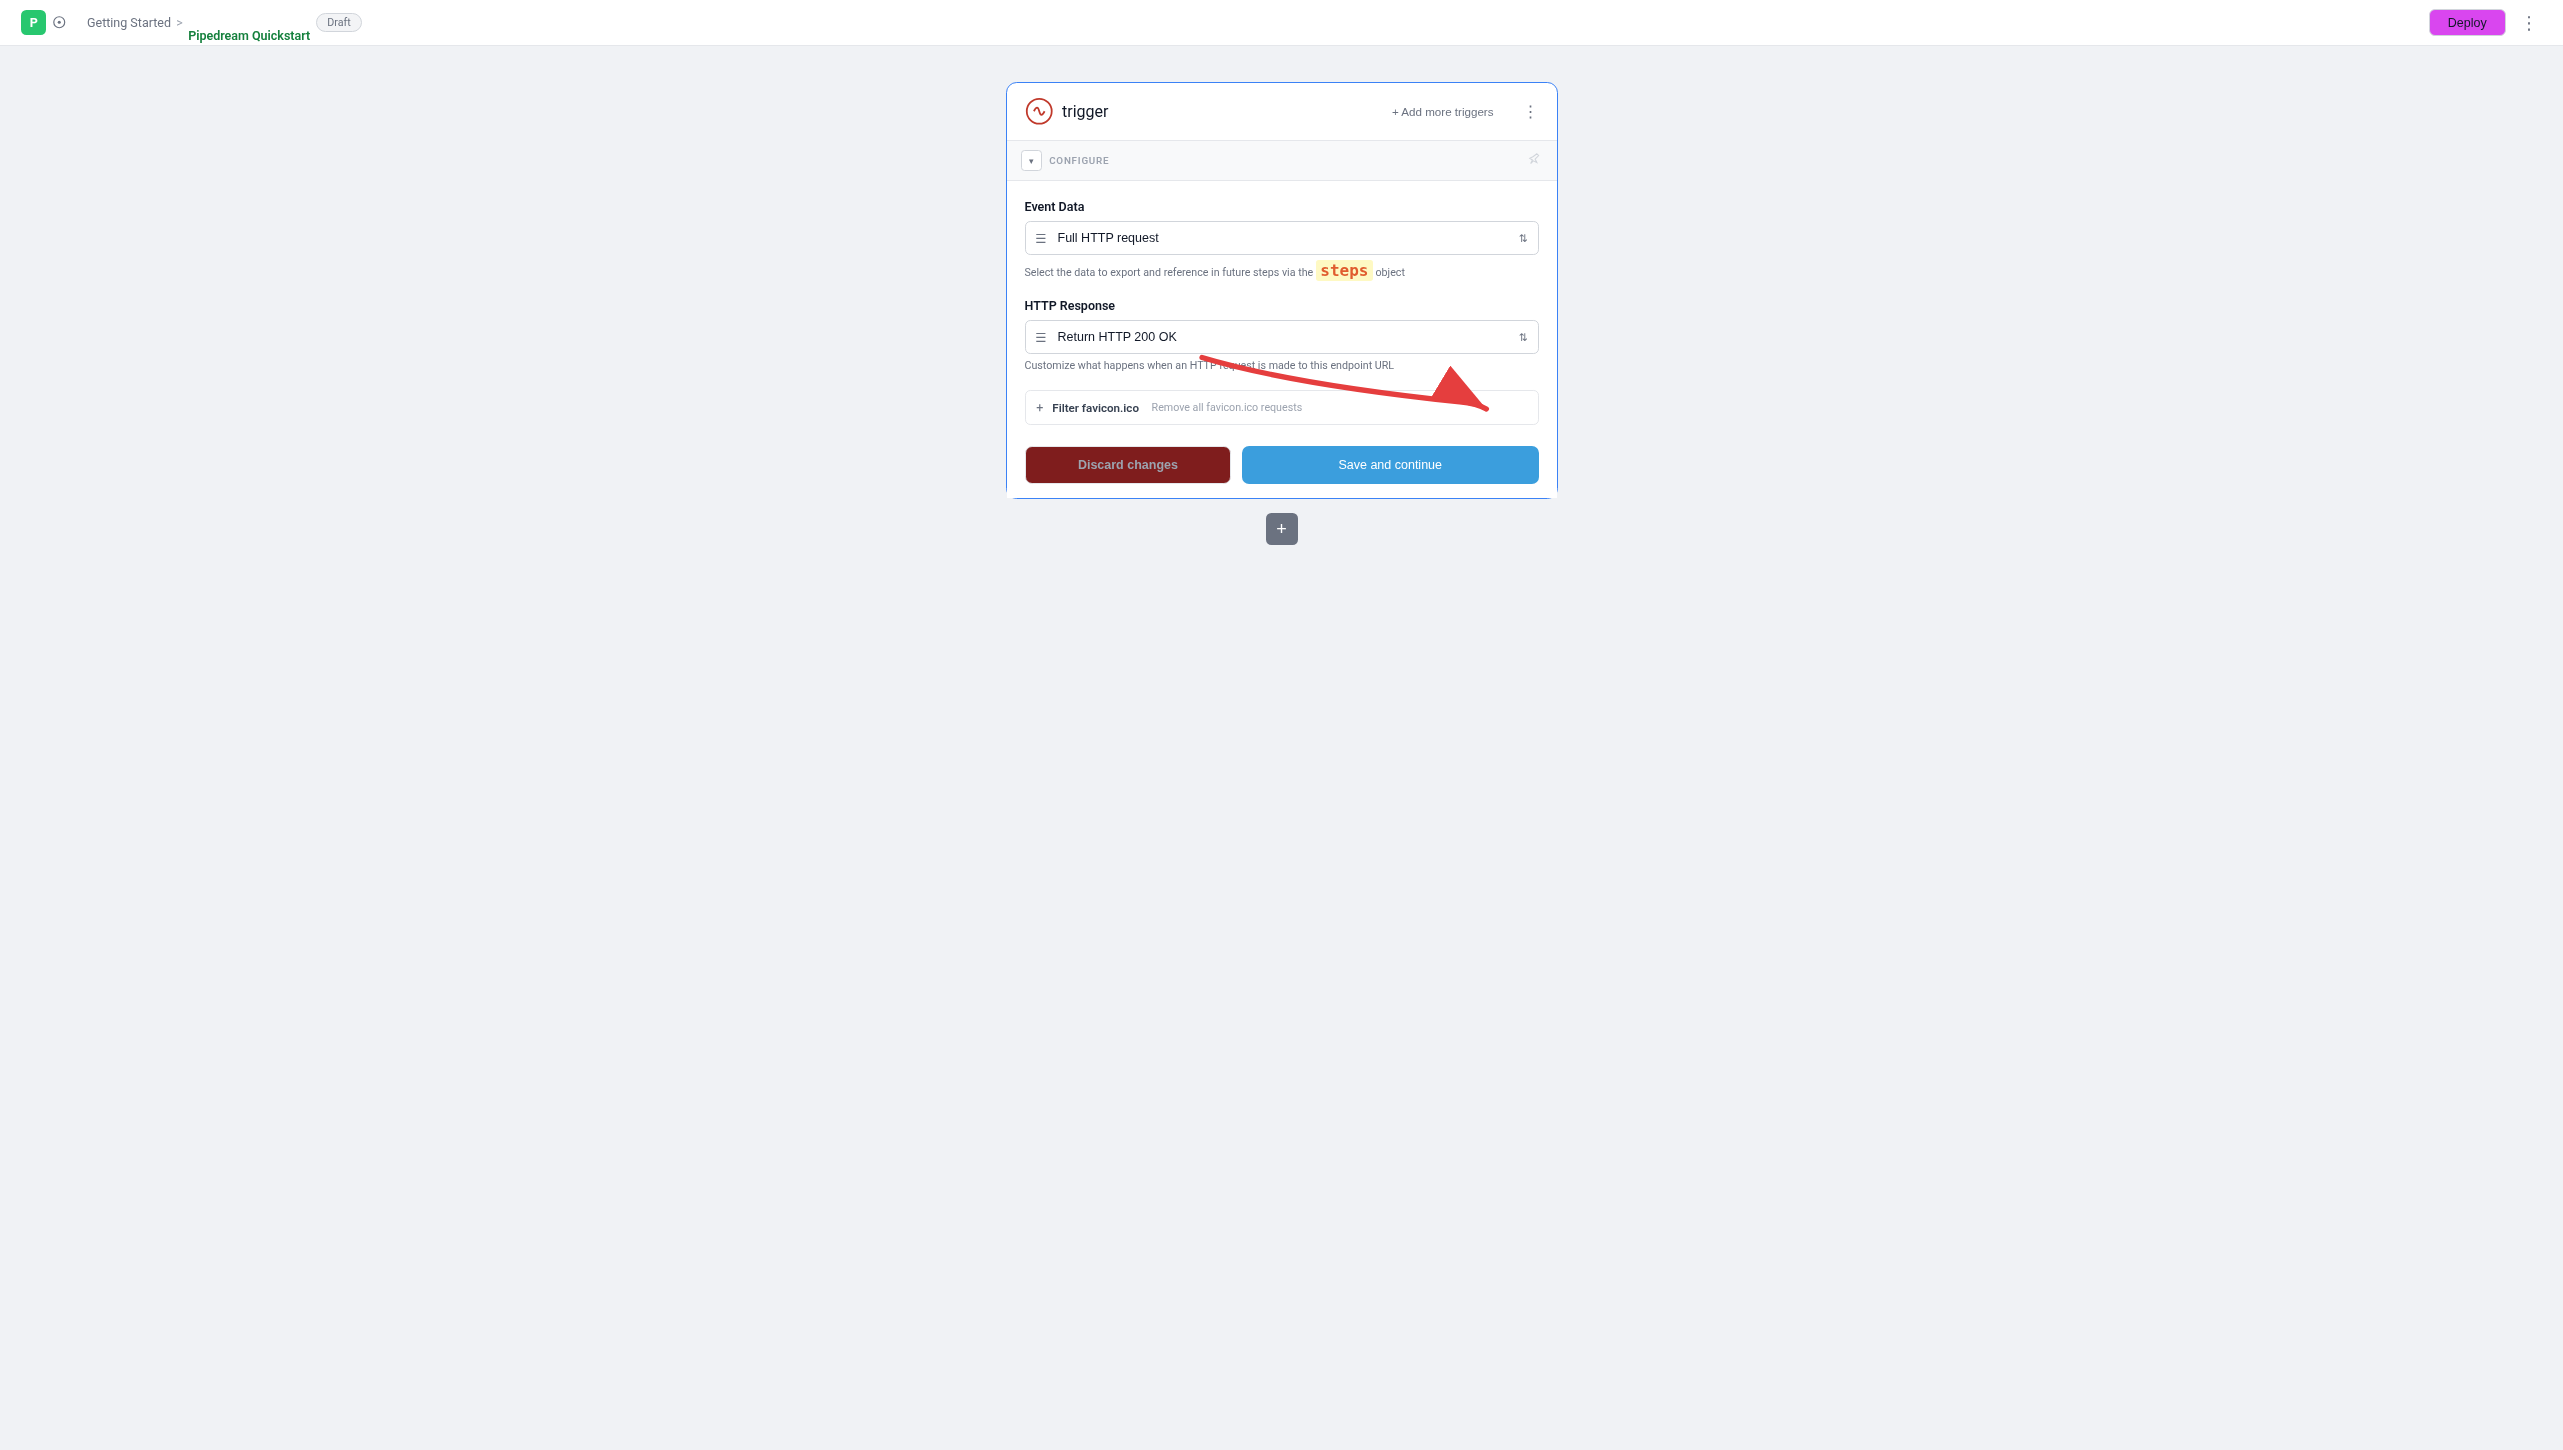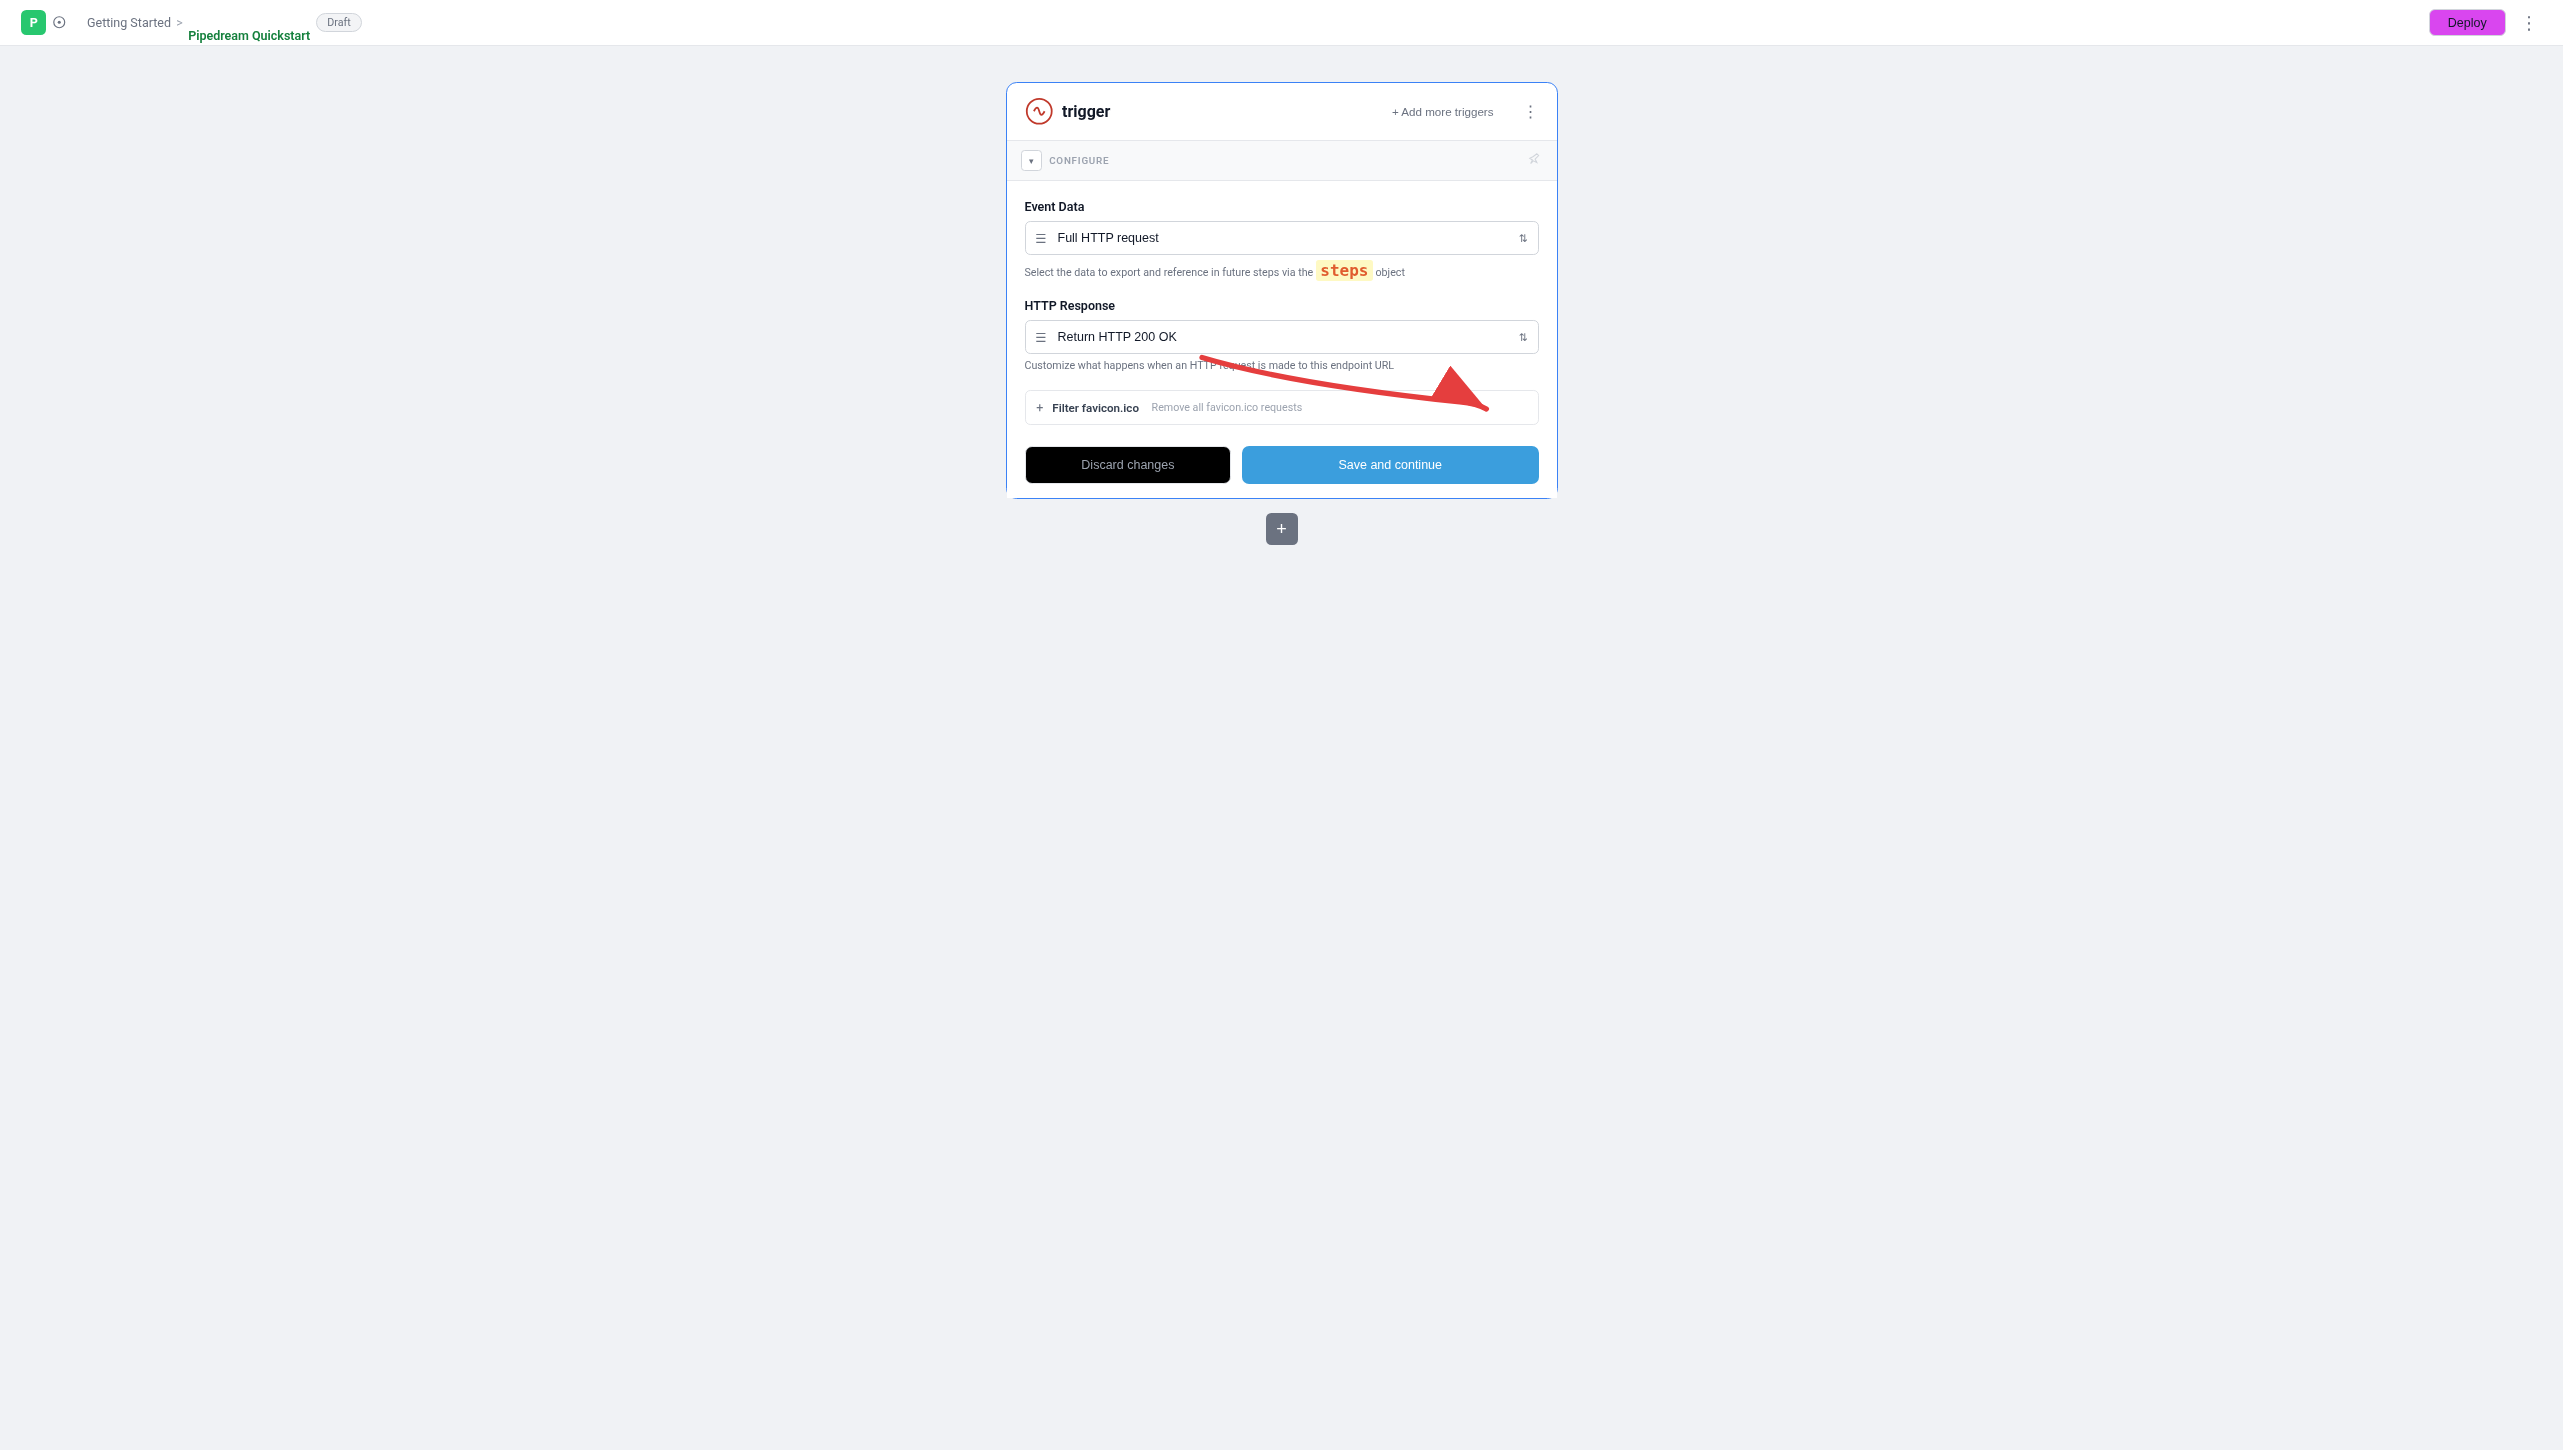--- a/index.html
+++ b/index.html
@@ -126,21 +126,21 @@
       display: flex;
       align-items: center;
       gap: 9px;
     }
     .trigger-icon {
       width: 28.5px;
       height: 28.5px;
     }
     .card-title {
       font-size: 16px;
-      font-weight: 700;
+      font-weight: 400;
       color: #111827;
     }
     .add-trigger-btn {
       background: none;
       border: none;
       cursor: pointer;
       color: #6b7280;
       font-size: 11.6px;
       display: flex;
       align-items: center;
@@ -297,25 +297,26 @@
       display: flex;
       gap: 10.7px;
       padding: 14.2px 18px;
       background: #fff;
     }
     .discard-btn {
       flex: 1;
       padding: 10.7px;
       border: 0.9px solid #e5e7eb;
       border-radius: 7.1px;
-      background: #000000;
+      background: #7f1d1d;
       font-size: 12.5px;
       color: #9ca3af;
       cursor: pointer;
       text-align: center;
+      font-weight: bold;
     }
     .save-btn {
       flex: 1.5;
       padding: 10.7px;
       border: none;
       border-radius: 7.1px;
       background: #3b9edd;
       color: #fff;
       font-size: 12.5px;
       font-weight: 400;

